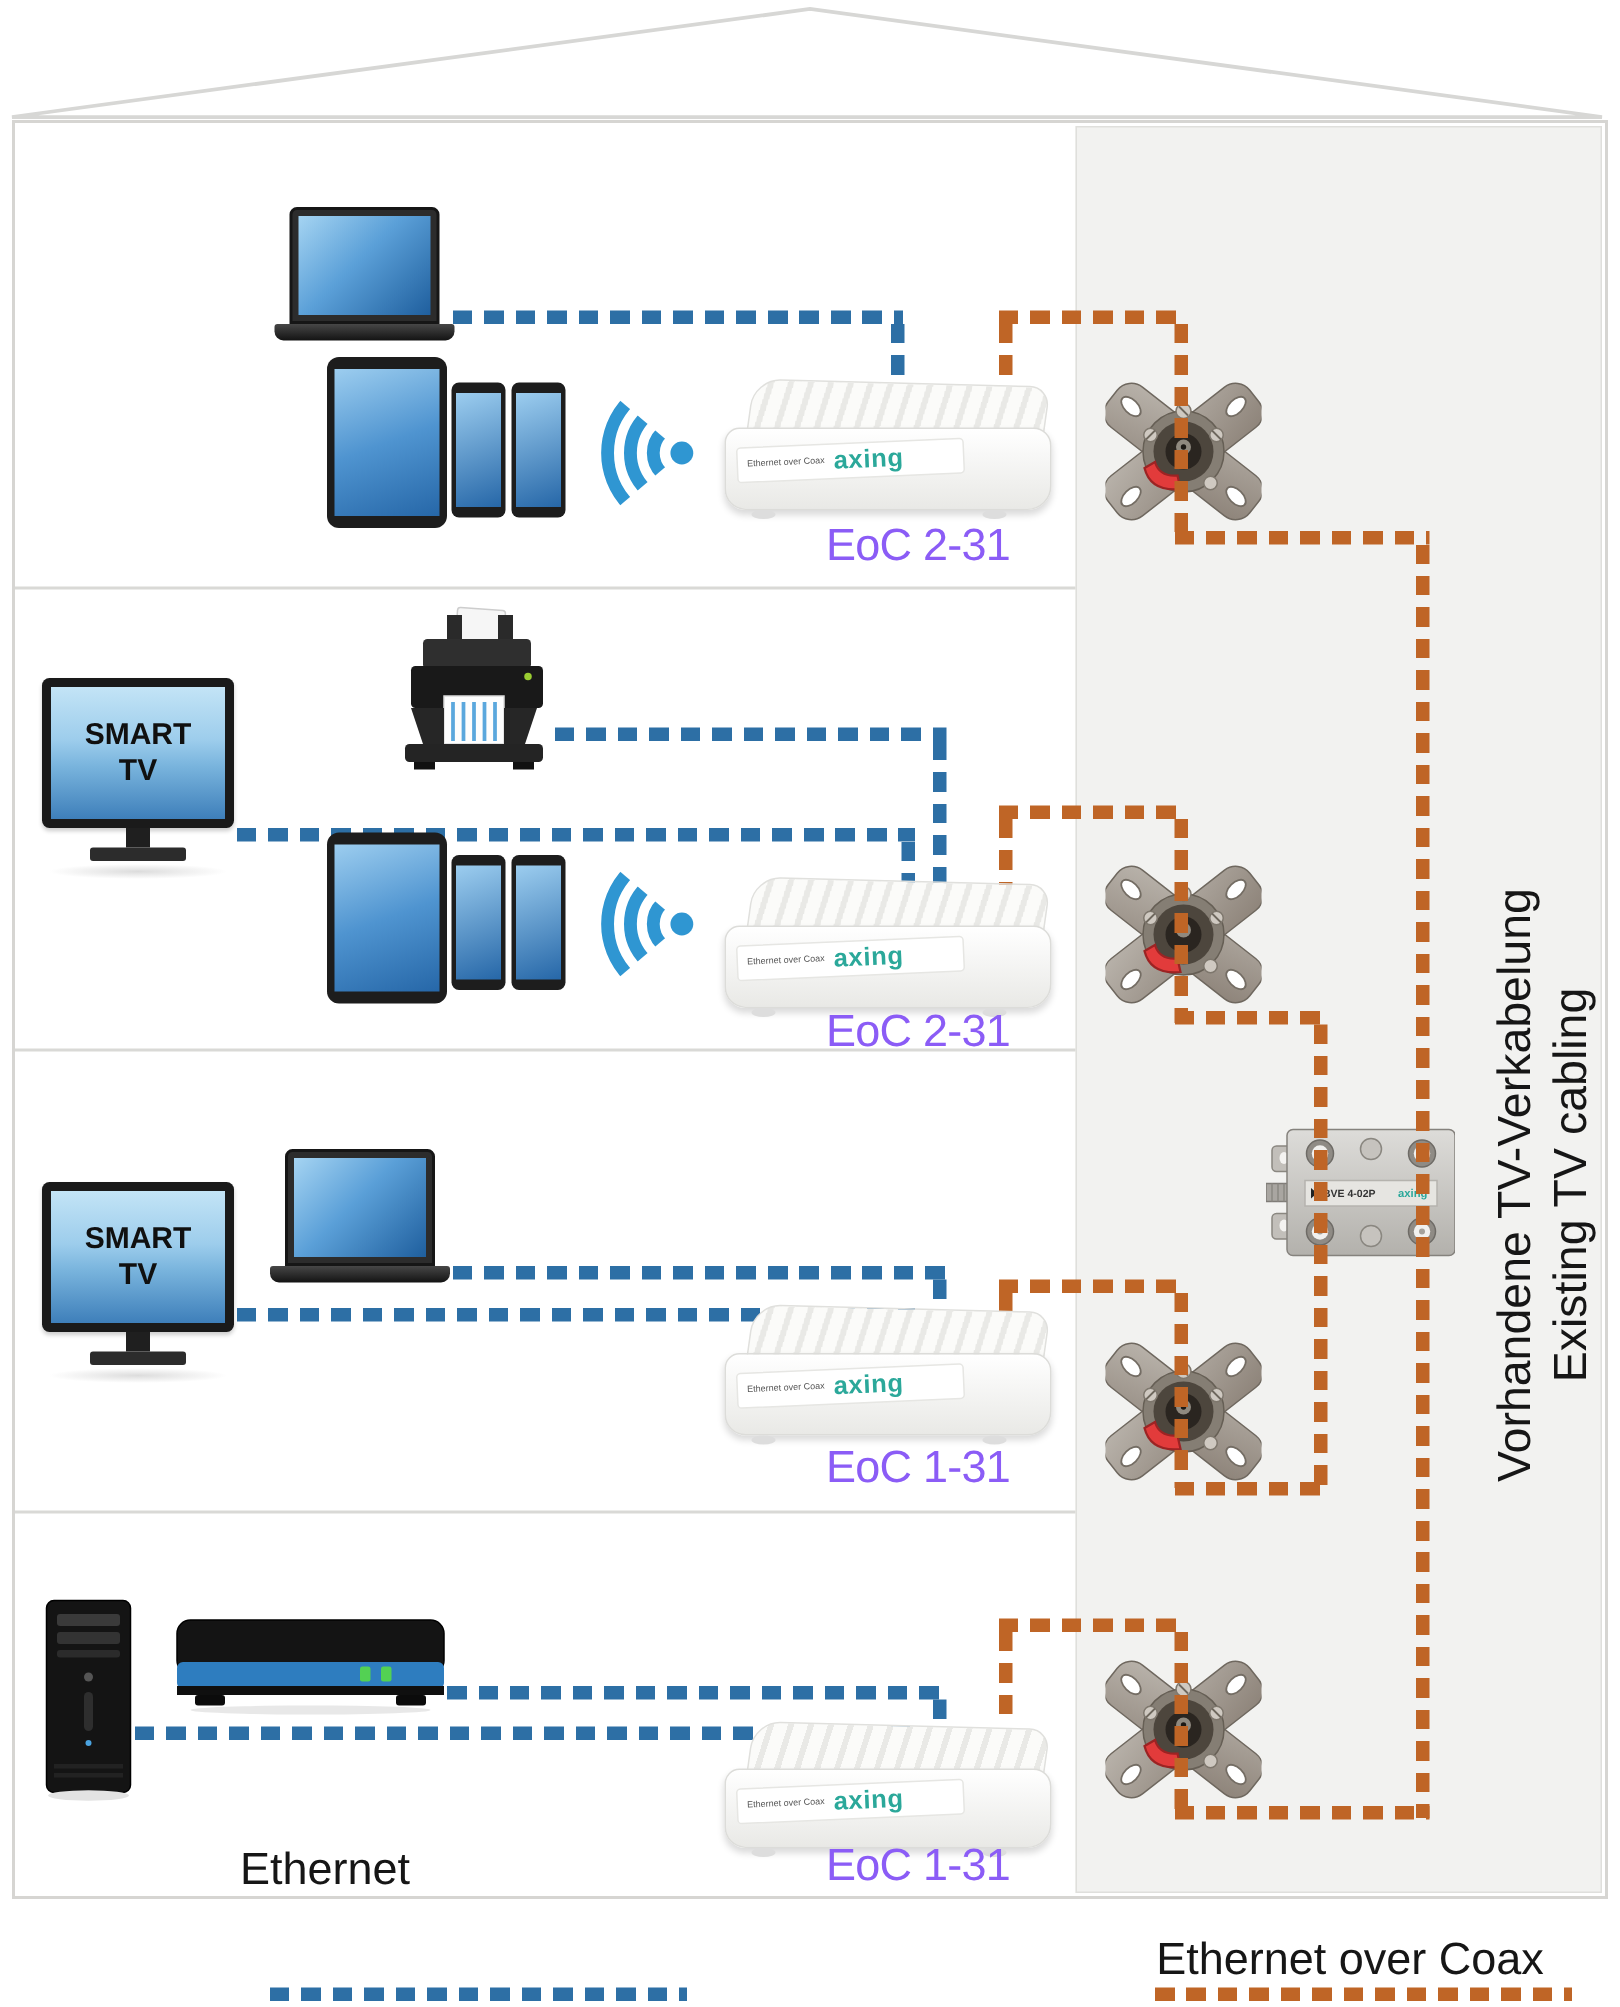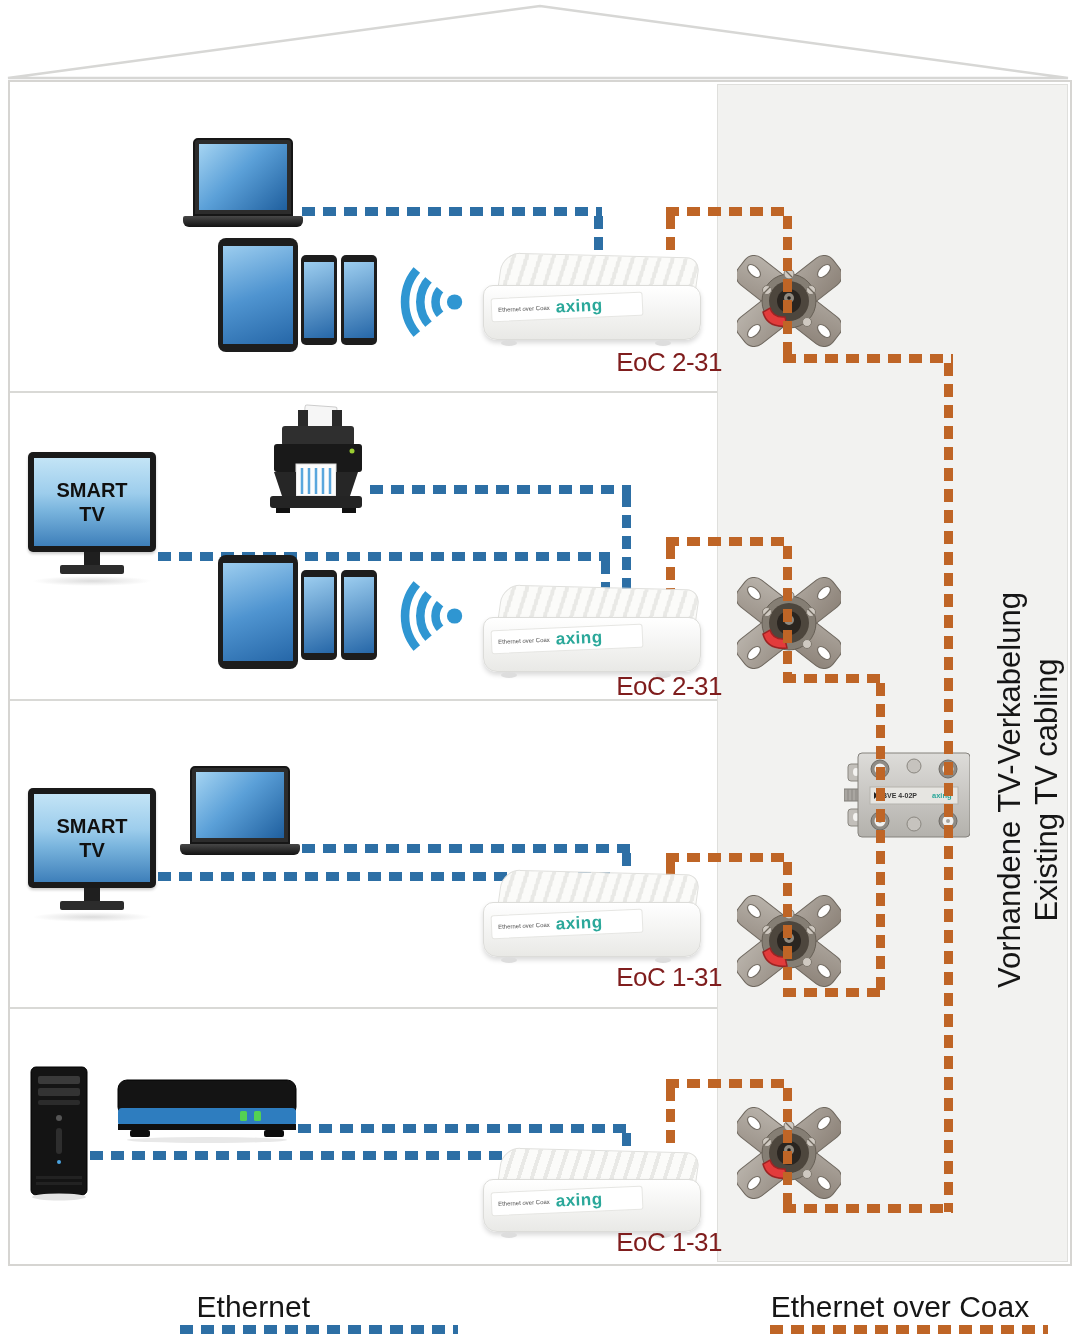--- a/index.html
+++ b/index.html
@@ -62,21 +62,21 @@
   .eoc-body{position:absolute;left:0;right:0;bottom:3px;height:60%;
             background:linear-gradient(#ffffff,#e9e9e6);border:1px solid #dcdcd9;
             border-radius:10px 12px 16px 14px;box-shadow:0 3px 5px rgba(0,0,0,.15);}
   .eoc-strip{position:absolute;left:7px;top:9px;width:152px;height:24px;background:#fff;
              border:1px solid #e6e6e3;border-radius:3px;display:flex;align-items:center;gap:6px;
              padding:0 6px;box-sizing:border-box;transform:rotate(-2.5deg);}
   .eoc-front-text{font-size:6px;color:#555;line-height:1;max-width:58px;}
   .eoc-logo{font-size:17px;font-weight:bold;color:var(--axing-teal);letter-spacing:.5px;}
   .eoc-foot{position:absolute;bottom:-3px;width:16px;height:6px;background:#ddd;border-radius:50%;}
 
-  .eoclabel{position:absolute;width:220px;text-align:right;font-size:26px;color:#7f1d1d;
+  .eoclabel{position:absolute;width:220px;text-align:center;font-size:30px;color:#8b5cf6;
             letter-spacing:-.5px;z-index:6;}
   .toplabel{position:absolute;width:220px;text-align:center;font-size:29px;color:#1b1b1b;z-index:6;}
   .legendtext{position:absolute;font-size:30px;color:#161616;z-index:6;}
   .vtext{position:absolute;left:808px;top:752px;width:440px;height:76px;transform:rotate(-90deg);
          display:flex;flex-direction:column;justify-content:center;text-align:center;
          font-size:31px;color:#161616;line-height:37px;z-index:4;}
 </style>
 </head>
 <body>
 
@@ -448,18 +448,18 @@
     <polygon points="30,41 34,44.5 30,48" fill="#222"></polygon>
     <text x="38" y="47" font-size="7" font-weight="bold" fill="#333" font-family="Liberation Sans, sans-serif">BVE 4-02P</text>
     <text x="88" y="47" font-size="7.5" font-weight="bold" fill="#2BA89A" font-family="Liberation Sans, sans-serif">axing</text>
   </svg>
 
   <div class="vtext">
     <div>Vorhandene TV-Verkabelung</div>
     <div>Existing TV cabling</div>
   </div>
 
-  <div class="legendtext" style="left:160px;top:1290px;width:150px;text-align:right">Ethernet</div>
+  <div class="legendtext" style="left:160px;top:1230px;width:150px;text-align:left">Ethernet</div>
   <div class="dh blue" style="left:180px;top:1325px;width:278px"></div>
   <div class="legendtext" style="left:740px;top:1290px;width:320px;text-align:center">Ethernet over Coax</div>
   <div class="dh orange" style="left:770px;top:1325px;width:278px"></div>
 
 </div>
 
 </body></html>

